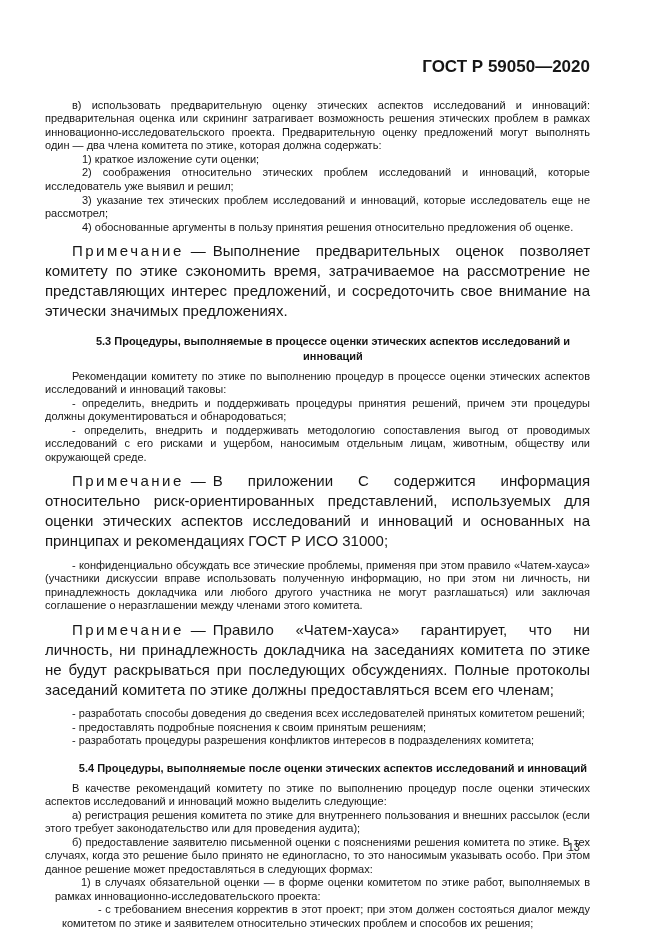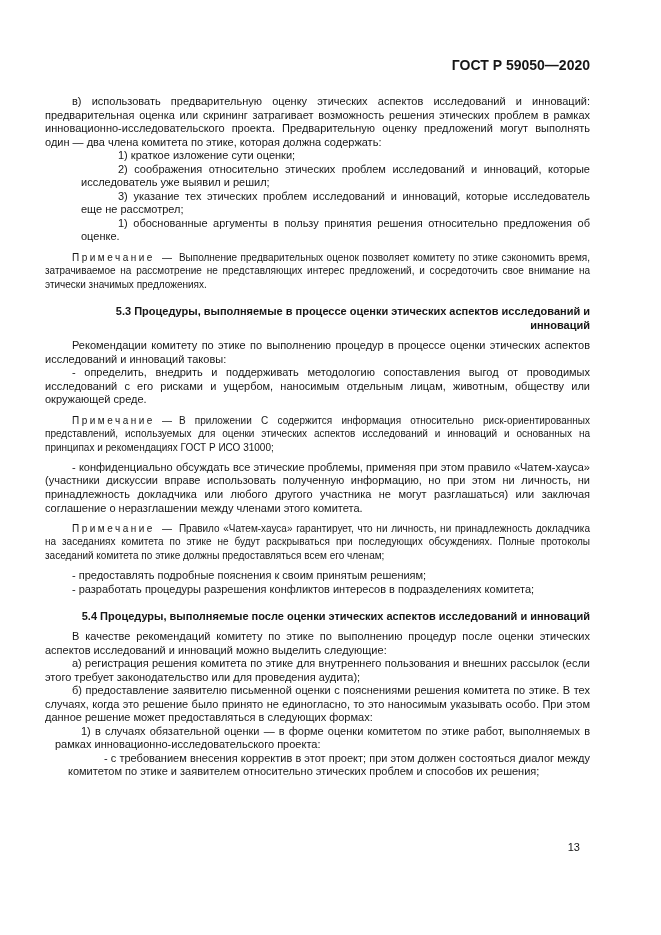--- a/index.html
+++ b/index.html
@@ -17,50 +17,49 @@
     font-family: "Liberation Sans", sans-serif;
     font-size: 11px;
     line-height: 1.23;
     color: #161616;
     overflow: hidden;
   }
   p { margin: 0; }
   .doc-header {
     text-align: right;
     font-weight: 700;
-    font-size: 14px;
+    font-size: 17px;
     margin-bottom: 21px;
   }
   .para {
     text-align: justify;
     text-indent: 27px;
   }
   .item {
     text-align: justify;
     text-indent: 37px;
-    margin-left: 36px;
   }
   .sub1 {
     text-align: justify;
     text-indent: 26px;
     margin-left: 10px;
   }
   .sub2 {
     text-align: justify;
     text-indent: 36px;
-    margin-left: 23px;
+    margin-left: 17px;
   }
   .heading {
     font-weight: 700;
     margin: 13px 0 7px 31px;
-    text-align: right;
+    text-align: center;
     line-height: 1.28;
   }
   .note {
-    font-size: 10px;
+    font-size: 15px;
     line-height: 1.34;
     text-align: justify;
     text-indent: 27px;
     margin: 7px 0;
   }
   .note-label { letter-spacing: 2.5px; }
   .note-sep { padding: 0 7px; }
   .page-number {
     position: absolute;
     top: 841px;
@@ -73,35 +72,37 @@
 
 <div class="page">
 
   <p class="doc-header">ГОСТ Р 59050—2020</p>
 
   <main>
     <p class="para">в) использовать предварительную оценку этических аспектов исследований и инноваций: предварительная оценка или скрининг затрагивает возможность решения этических проблем в рамках инновационно-исследовательского проекта. Предварительную оценку предложений могут выполнять один — два члена комитета по этике, которая должна содержать:</p>
     <p class="item">1) краткое изложение сути оценки;</p>
     <p class="item">2) соображения относительно этических проблем исследований и инноваций, которые исследователь уже выявил и решил;</p>
     <p class="item">3) указание тех этических проблем исследований и инноваций, которые исследователь еще не рассмотрел;</p>
-    <p class="item">1) обоснованные аргументы в пользу принятия решения относительно предложения об оценке.</p>
+    <p class="item">4) обоснованные аргументы в пользу принятия решения относительно предложения об оценке.</p>
 
     <p class="note"><span class="note-label">Примечание</span><span class="note-sep">—</span><span>Выполнение предварительных оценок позволяет комитету по этике сэкономить время, затрачиваемое на рассмотрение не представляющих интерес предложений, и сосредоточить свое внимание на этически значимых предложениях.</span></p>
 
     <p class="heading">5.3 Процедуры, выполняемые в процессе оценки этических аспектов исследований и инноваций</p>
 
     <p class="para">Рекомендации комитету по этике по выполнению процедур в процессе оценки этических аспектов исследований и инноваций таковы:</p>
+    <p class="para">- определить, внедрить и поддерживать процедуры принятия решений, причем эти процедуры должны документироваться и обнародоваться;</p>
     <p class="para">- определить, внедрить и поддерживать методологию сопоставления выгод от проводимых исследований с его рисками и ущербом, наносимым отдельным лицам, животным, обществу или окружающей среде.</p>
 
     <p class="note"><span class="note-label">Примечание</span><span class="note-sep">—</span><span>В приложении С содержится информация относительно риск-ориентированных представлений, используемых для оценки этических аспектов исследований и инноваций и основанных на принципах и рекомендациях ГОСТ Р ИСО 31000;</span></p>
 
     <p class="para">- конфиденциально обсуждать все этические проблемы, применяя при этом правило «Чатем-хауса» (участники дискуссии вправе использовать полученную информацию, но при этом ни личность, ни принадлежность докладчика или любого другого участника не могут разглашаться) или заключая соглашение о неразглашении между членами этого комитета.</p>
 
     <p class="note"><span class="note-label">Примечание</span><span class="note-sep">—</span><span>Правило «Чатем-хауса» гарантирует, что ни личность, ни принадлежность докладчика на заседаниях комитета по этике не будут раскрываться при последующих обсуждениях. Полные протоколы заседаний комитета по этике должны предоставляться всем его членам;</span></p>
 
+    <p class="para">- разработать способы доведения до сведения всех исследователей принятых комитетом решений;</p>
     <p class="para">- предоставлять подробные пояснения к своим принятым решениям;</p>
     <p class="para">- разработать процедуры разрешения конфликтов интересов в подразделениях комитета;</p>
 
     <p class="heading">5.4 Процедуры, выполняемые после оценки этических аспектов исследований и инноваций</p>
 
     <p class="para">В качестве рекомендаций комитету по этике по выполнению процедур после оценки этических аспектов исследований и инноваций можно выделить следующие:</p>
     <p class="para">а) регистрация решения комитета по этике для внутреннего пользования и внешних рассылок (если этого требует законодательство или для проведения аудита);</p>
     <p class="para">б) предоставление заявителю письменной оценки с пояснениями решения комитета по этике. В тех случаях, когда это решение было принято не единогласно, то это наносимым указывать особо. При этом данное решение может предоставляться в следующих формах:</p>
     <p class="sub1">1) в случаях обязательной оценки — в форме оценки комитетом по этике работ, выполняемых в рамках инновационно-исследовательского проекта:</p>
     <p class="sub2">- с требованием внесения корректив в этот проект; при этом должен состояться диалог между комитетом по этике и заявителем относительно этических проблем и способов их решения;</p>

